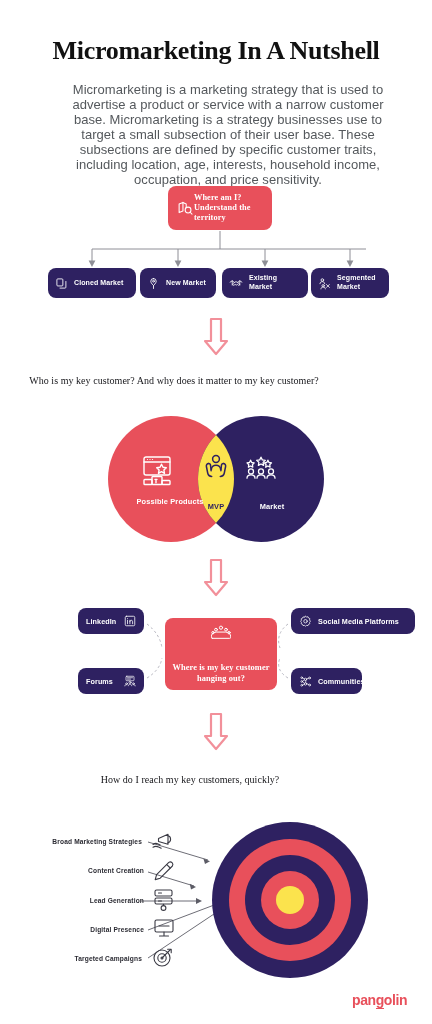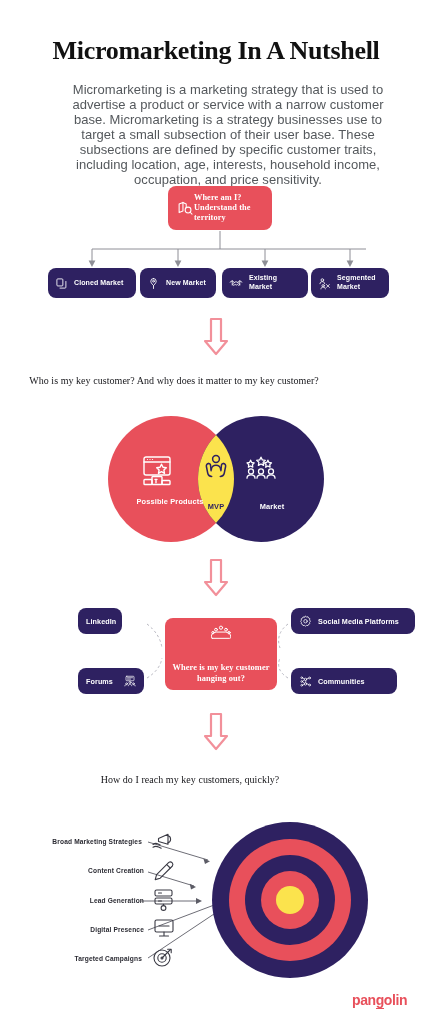--- a/index.html
+++ b/index.html
@@ -77,24 +77,24 @@
   
   #hang-card{
     left:165px;top:618px;width:112px;height:72px;
     flex-direction:column;justify-content:center;text-align:center;padding:0 6px;
   }
   #hang-card .lbl{
     font-family:"Liberation Serif",serif;font-weight:700;
     font-size:8.4px;line-height:10.4px;margin-top:23px;
   }
   .sat{height:26px;padding:0 8px;gap:6px;}
-  #sat-linkedin{left:78px;top:608px;width:44px;}
+  #sat-linkedin{left:78px;top:608px;width:66px;}
   #sat-forums{left:78px;top:668px;width:66px;gap:8px;}
   #sat-social{left:291px;top:608px;width:124px;}
-  #sat-comm{left:291px;top:668px;width:106px;}
+  #sat-comm{left:291px;top:668px;width:71px;}
   .sat .lbl{font-size:7.2px;line-height:9px;}
   .sat.rt{justify-content:flex-start;}
   .sat.lt{justify-content:space-between;}
 
   
   #target-wrap{position:absolute;left:0;top:820px;width:432px;height:160px;}
   .tlabel{
     position:absolute;text-align:right;font-size:6.6px;font-weight:700;
     color:#2b2b33;letter-spacing:0.15px;line-height:8px;white-space:nowrap;
   }

